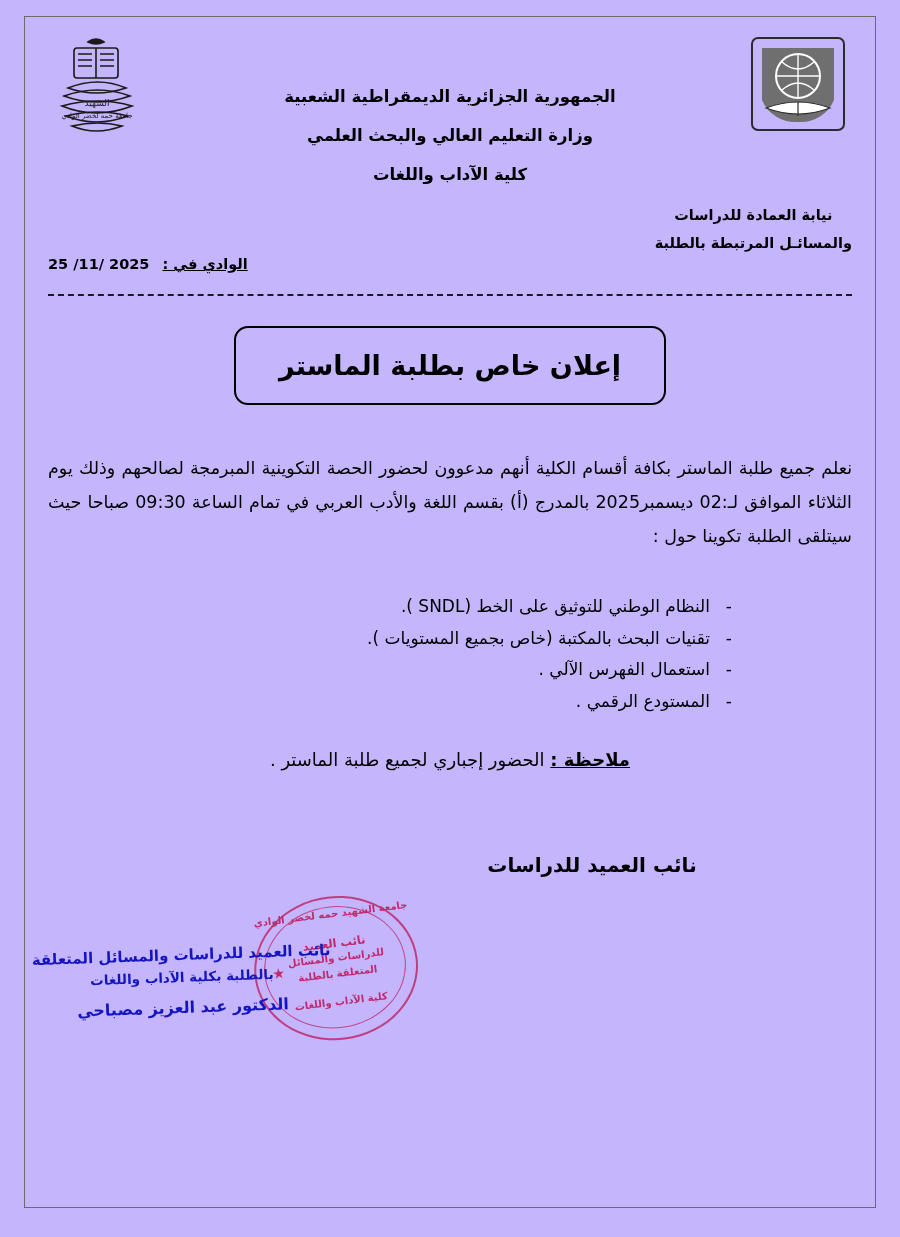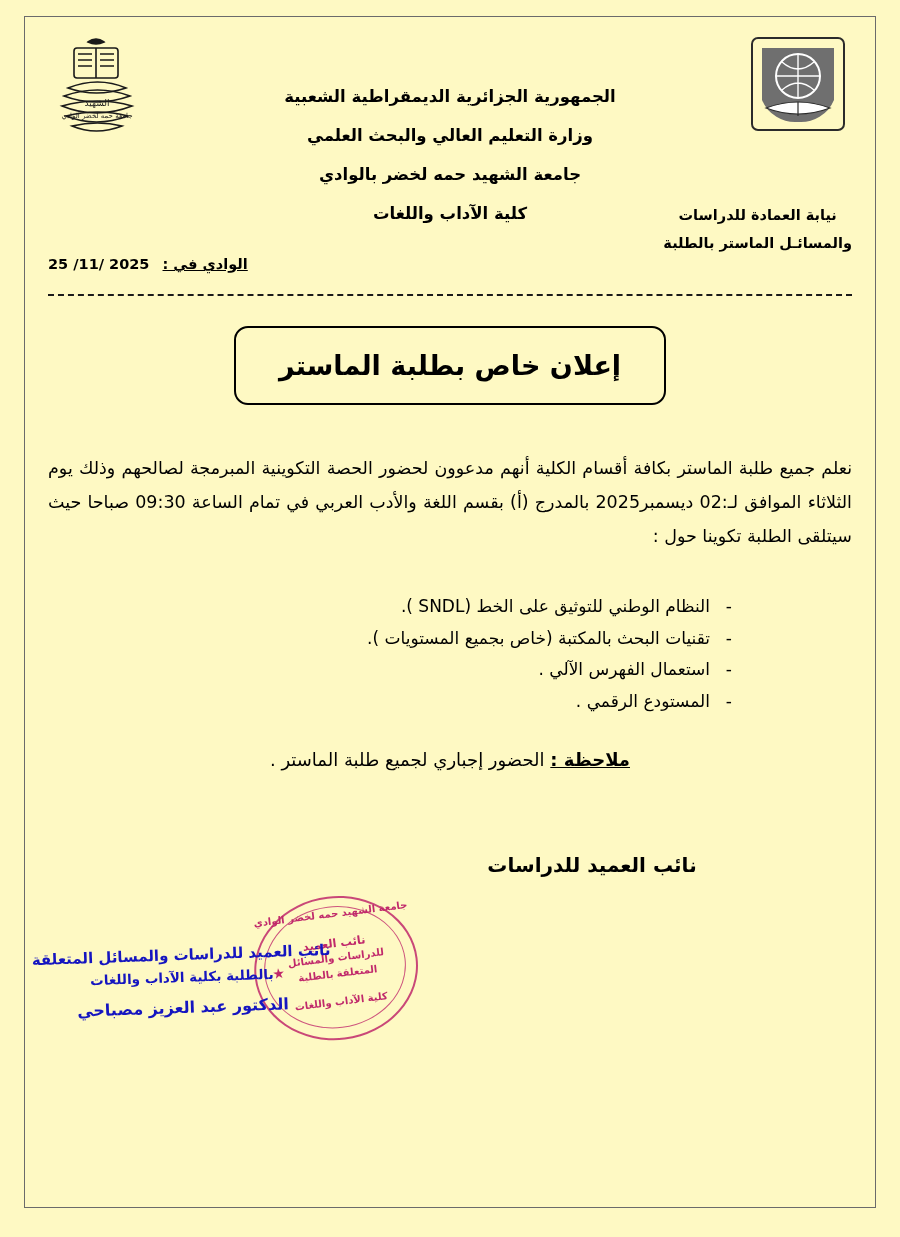--- a/index.html
+++ b/index.html
@@ -9,21 +9,21 @@
   }
   body {
     width: 900px;
     height: 1237px;
     font-family: "DejaVu Sans", "Liberation Sans", sans-serif;
   }
   .page {
     position: relative;
     width: 900px;
     height: 1237px;
-    background: #fef9c3;
+    background: #c4b5fd;
     box-sizing: border-box;
     overflow: hidden;
   }
   .page-border {
     position: absolute;
     left: 24px;
     top: 16px;
     width: 852px;
     height: 1192px;
     border: 1px solid #6b6b6b;
@@ -276,29 +276,28 @@
         <path d="M12 12 h72 v52 a36 36 0 0 1 -36 22 a36 36 0 0 1 -36 -22 z" fill="#6f6f6f"></path>
         <circle cx="48" cy="40" r="22" fill="none" stroke="#ffffff" stroke-width="2"></circle>
         <path d="M26 40 h44 M48 18 v44 M32 26 q16 14 32 0 M32 54 q16 -14 32 0" fill="none" stroke="#ffffff" stroke-width="1.4"></path>
         <path d="M16 72 q32 -12 64 0 q-32 12 -64 0 z" fill="#ffffff" stroke="#2b2b2b" stroke-width="1.2"></path>
         <path d="M48 66 v14" stroke="#2b2b2b" stroke-width="1.2"></path>
       </svg>
 
       <div class="titles">
         <div>الجمهورية الجزائرية الديمقراطية الشعبية</div>
         <div>وزارة التعليم العالي والبحث العلمي</div>
-        <div>جامعة الشهيد حمه لخضر بالوادي</div>
         <div>كلية الآداب واللغات</div>
       </div>
     </div>
 
     <div class="subheader">
       <div class="dept">
         <div>نيابة العمادة للدراسات</div>
-        <div>والمسائـل الماستر بالطلبة</div>
+        <div>والمسائـل المرتبطة بالطلبة</div>
       </div>
       <div class="dateline">
         <span class="city">الوادي في :</span>
         <span>2025 /11/ 25</span>
       </div>
     </div>
 
     <hr class="divider">
 
     <div class="ann-wrap">

